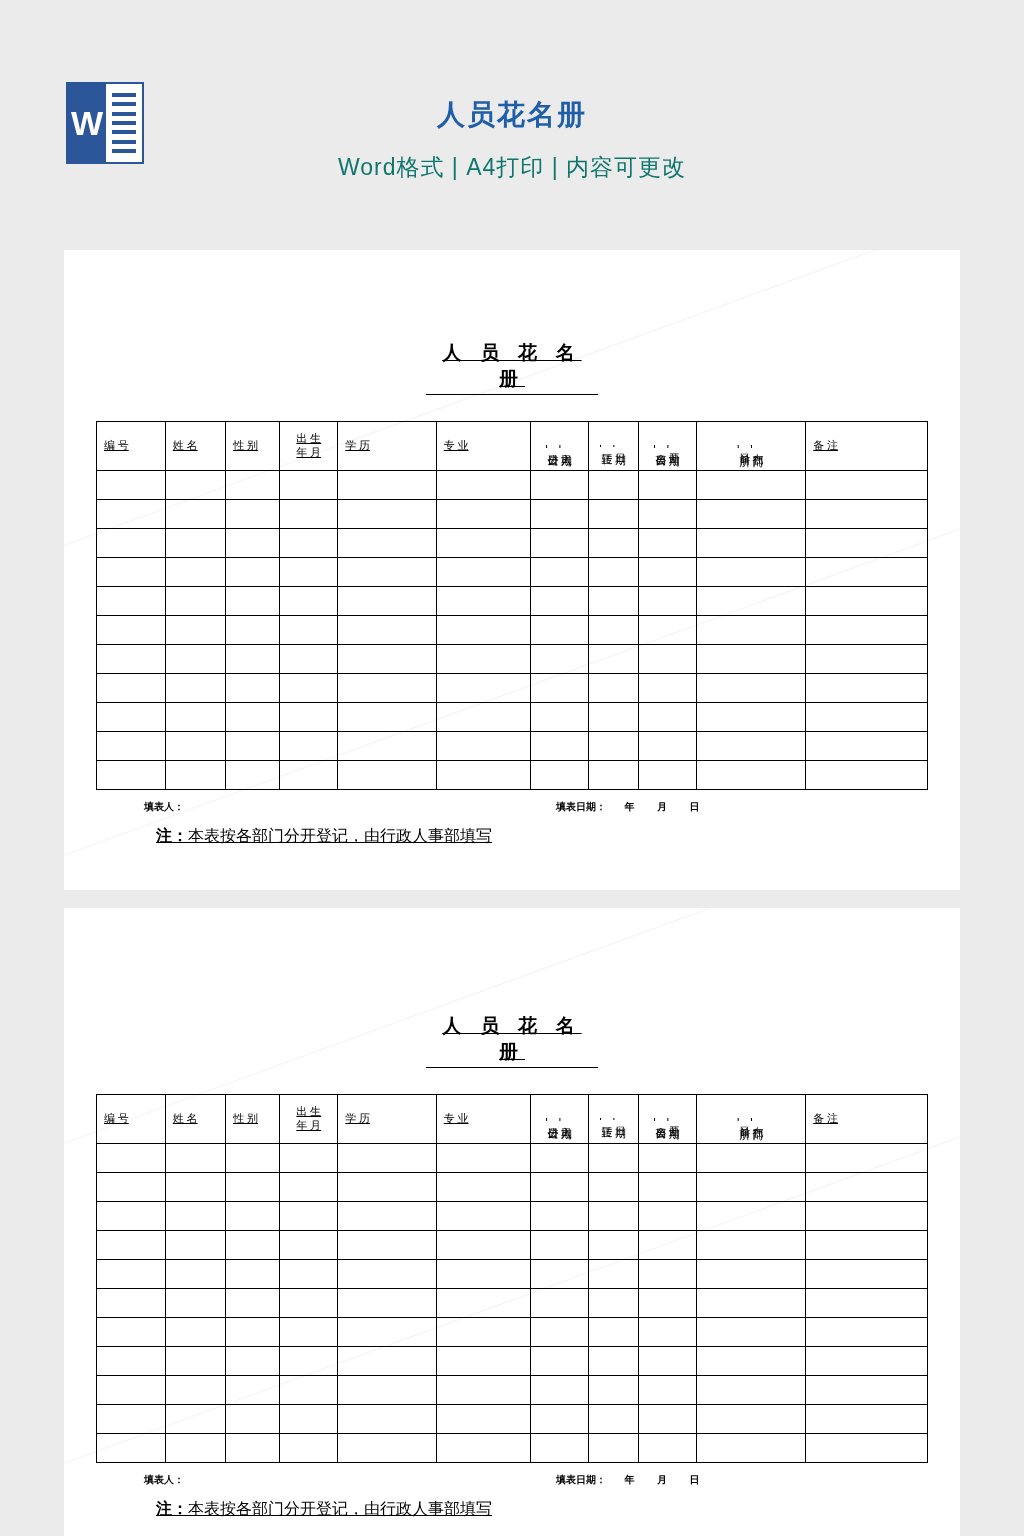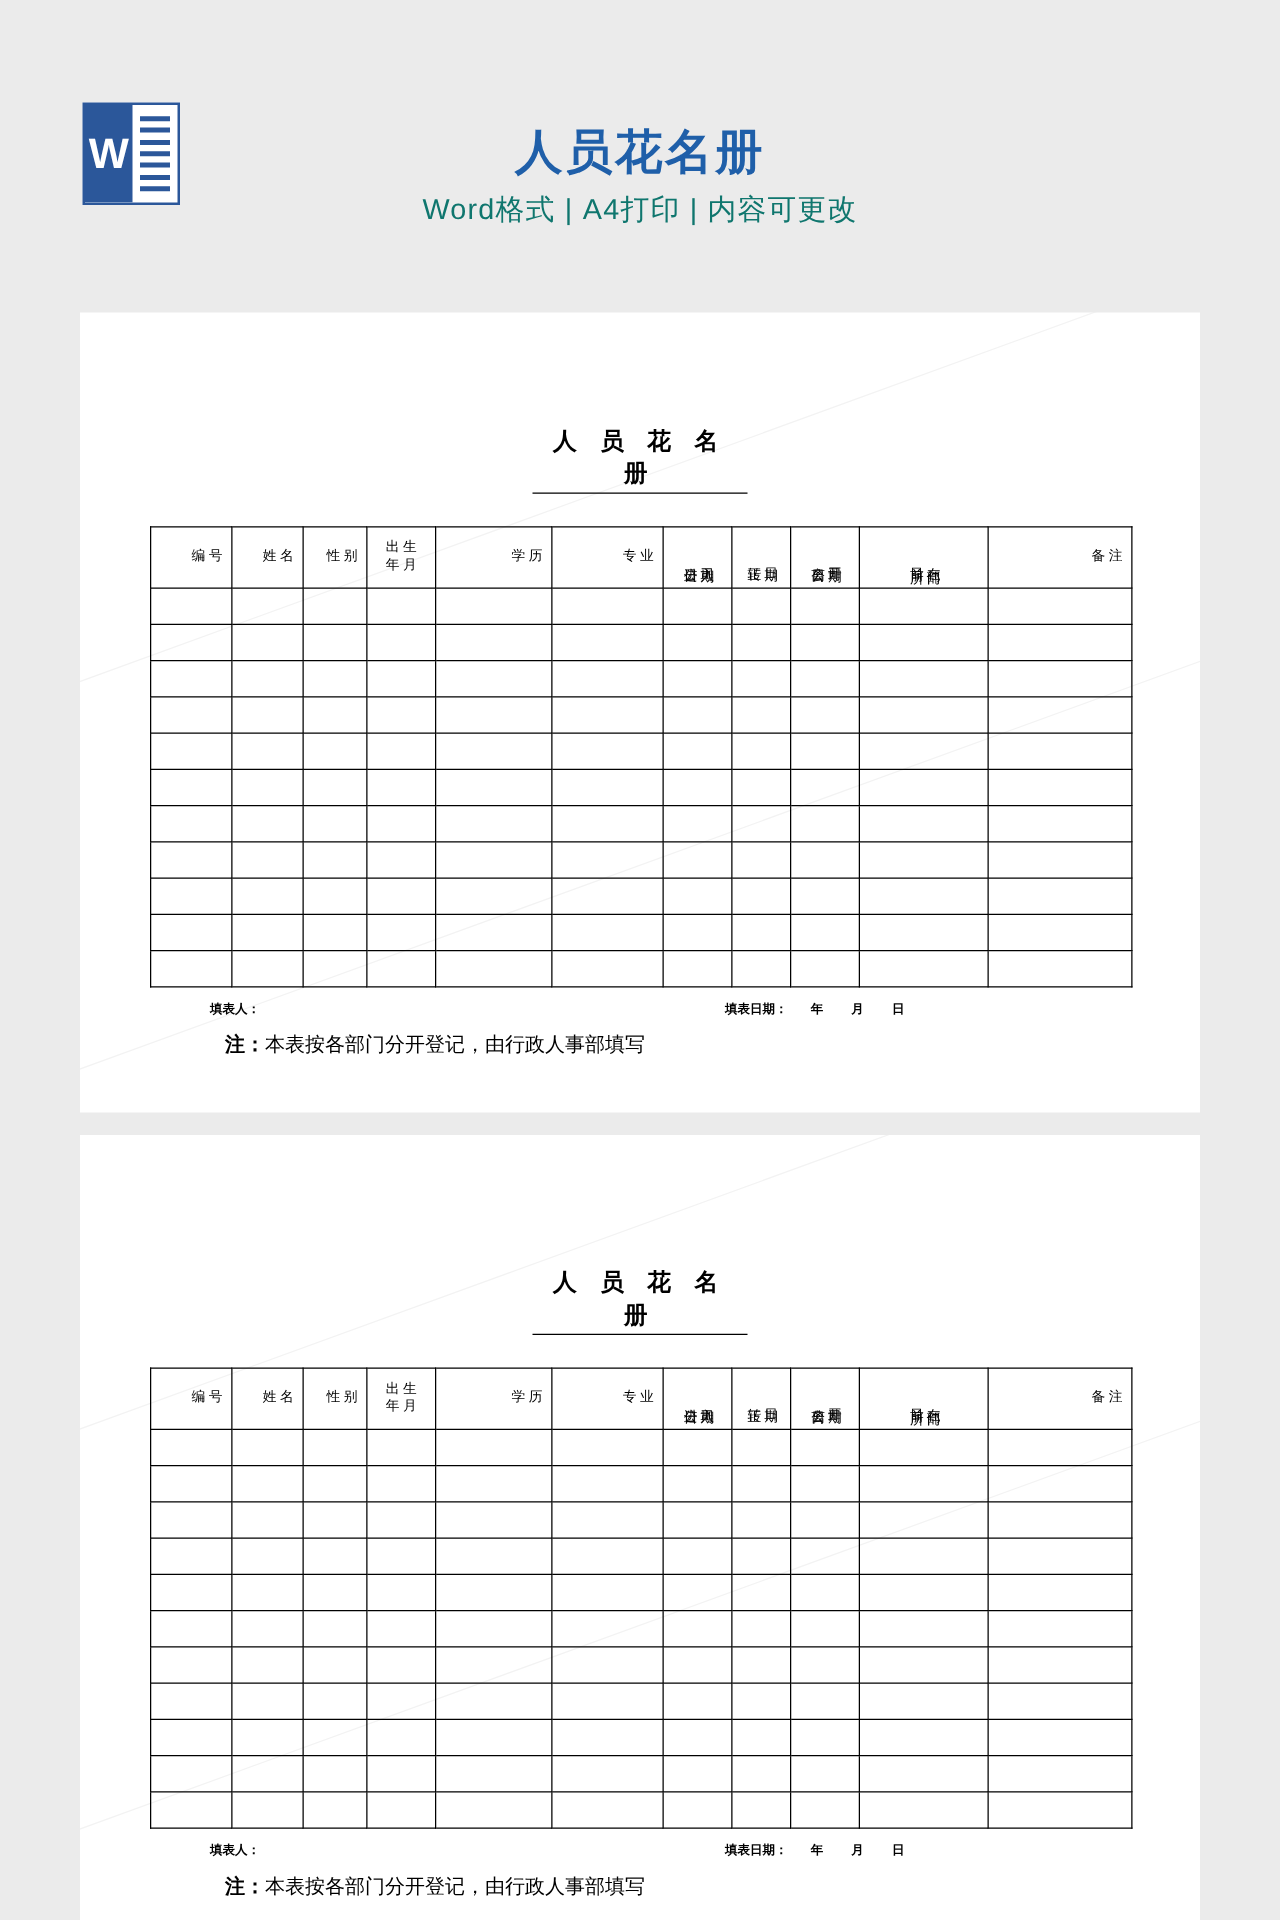--- a/index.html
+++ b/index.html
@@ -58,21 +58,21 @@
     height: 4px;
     background: #2b579a;
   }
   .doc-title {
     position: absolute;
     left: 0;
     right: 0;
     top: 96px;
     text-align: center;
     color: #1f5fa9;
-    font-size: 38px;
+    font-size: 28px;
     font-weight: bold;
     letter-spacing: 2px;
   }
   .doc-subtitle {
     position: absolute;
     left: 0;
     right: 0;
     top: 152px;
     text-align: center;
     color: #0f766e;
@@ -87,23 +87,24 @@
     width: 896px;
     background: #ffffff;
     box-sizing: border-box;
     overflow: hidden;
   }
   .sheet-1 { height: 640px; }
   .sheet-2 { height: 640px; margin-top: 18px; }
 
   .sheet-inner {
     position: relative;
-    padding: 0 56px;
+    padding: 0 32px;
     height: 100%;
     box-sizing: border-box;
+    text-decoration: underline;
   }
 
   .form-title {
     text-align: center;
     font-family: "Liberation Serif", serif;
     font-size: 19px;
     font-weight: bold;
     letter-spacing: 7px;
     color: #000;
     border-bottom: 1px solid #000;
@@ -132,21 +133,21 @@
     vertical-align: middle;
   }
   table.reg th.hcell {
     height: 44px;
     line-height: 1.05;
     padding: 2px 1px;
   }
   
   .spread {
     display: flex;
-    justify-content: flex-end;
+    justify-content: flex-start;
     padding: 0 6px;
   }
   .stack2 {
     display: flex;
     justify-content: center;
     gap: 1px;
   }
   .stack2 span {
     display: inline-block;
     line-height: 1.12;

